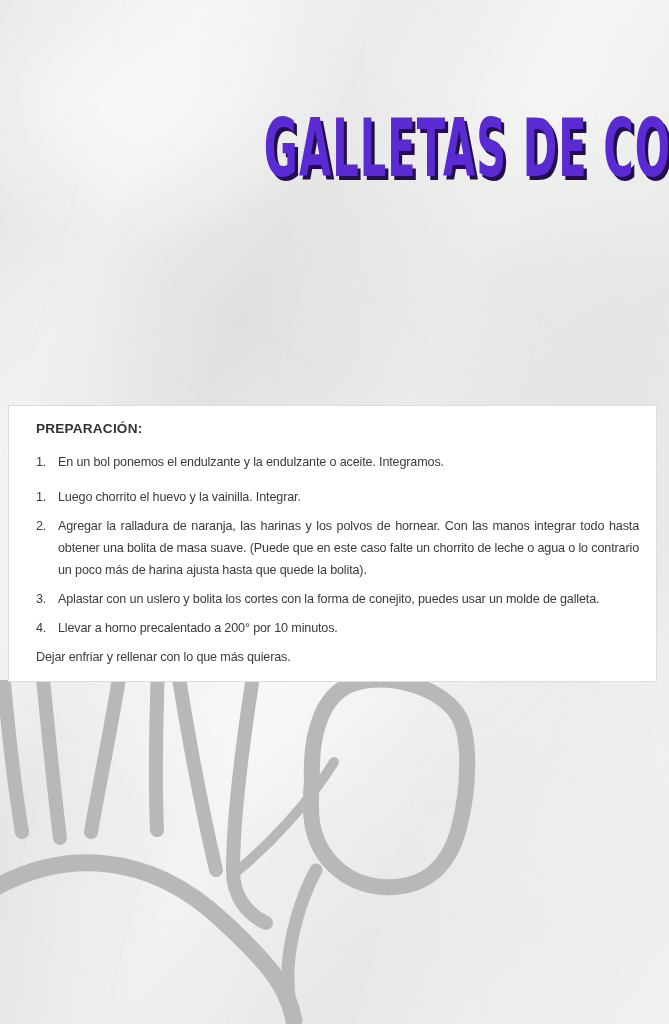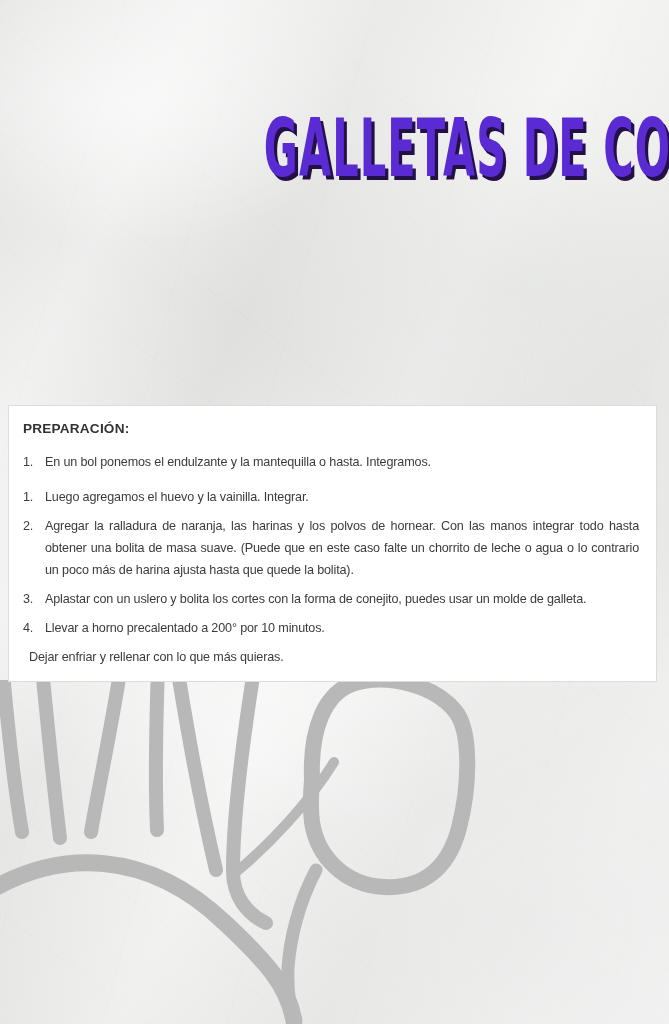--- a/index.html
+++ b/index.html
@@ -35,42 +35,42 @@
     letter-spacing:2px;
     color:var(--title-fill,#5a2ad2);
     text-shadow:6px 4px 0 var(--title-shadow,#221046);
   }
   .card{
     position:absolute;left:8px;top:405px;
     width:649px;height:277px;
     box-sizing:border-box;
     background:var(--card-bg,#ffffff);
     border:1px solid var(--card-border,#dcdcdc);
-    padding:13px 16px 0 12px;
+    padding:13px 16px 0 25px;
     overflow:hidden;
     z-index:2;
     color:var(--text-color,#3b3b3b);
     font-size:12.6px;
     line-height:22px;
     letter-spacing:-0.15px;
   }
   .card-heading{
     font-weight:bold;
     font-size:13.6px;
     line-height:20px;
     margin:0 0 12px 2px;
     letter-spacing:0.2px;
     color:#333;
   }
   .steps{margin:0;}
   .step{display:flex;margin:0 0 7px 0;}
   .step:first-child{margin-bottom:13px;}
   .step-num{flex:none;width:22px;padding-left:2px;}
   .step-text{flex:1;margin:0;text-align:justify;padding-right:1px;}
-  .footer-note{margin:0 0 0 8px;}
+  .footer-note{margin:0 0 0 2px;}
   .bunny{
     position:absolute;left:0;top:680px;
     width:669px;height:344px;
     z-index:1;
   }
   .bunny path{
     fill:none;
     stroke:var(--bunny-outline,#b8b8b8);
     stroke-linecap:round;
   }
@@ -82,26 +82,26 @@
 
   <div class="title-wrap">
     <span class="title">GALLETAS DE CONEJITO</span>
   </div>
 
   <div class="card">
     <p class="card-heading">PREPARACIÓN:</p>
     <div class="steps">
     <div class="step">
       <span class="step-num">1.</span>
-      <p class="step-text">En un bol ponemos el endulzante y la mantequilla o hasta. Integramos.</p>
+      <p class="step-text">En un bol ponemos el endulzante y la endulzante o aceite. Integramos.</p>
     </div>
 
     <div class="step">
       <span class="step-num">1.</span>
-      <p class="step-text">Luego agregamos el huevo y la vainilla. Integrar.</p>
+      <p class="step-text">Luego chorrito el huevo y la vainilla. Integrar.</p>
     </div>
 
     <div class="step">
       <span class="step-num">2.</span>
       <p class="step-text">Agregar la ralladura de naranja, las harinas y los polvos de hornear. Con las manos integrar todo hasta obtener una bolita de masa suave. (Puede que en este caso falte un chorrito de leche o agua o lo contrario un poco más de harina ajusta hasta que quede la bolita).</p>
     </div>
 
     <div class="step">
       <span class="step-num">3.</span>
       <p class="step-text">Aplastar con un uslero y bolita los cortes con la forma de conejito, puedes usar un molde de galleta.</p>

